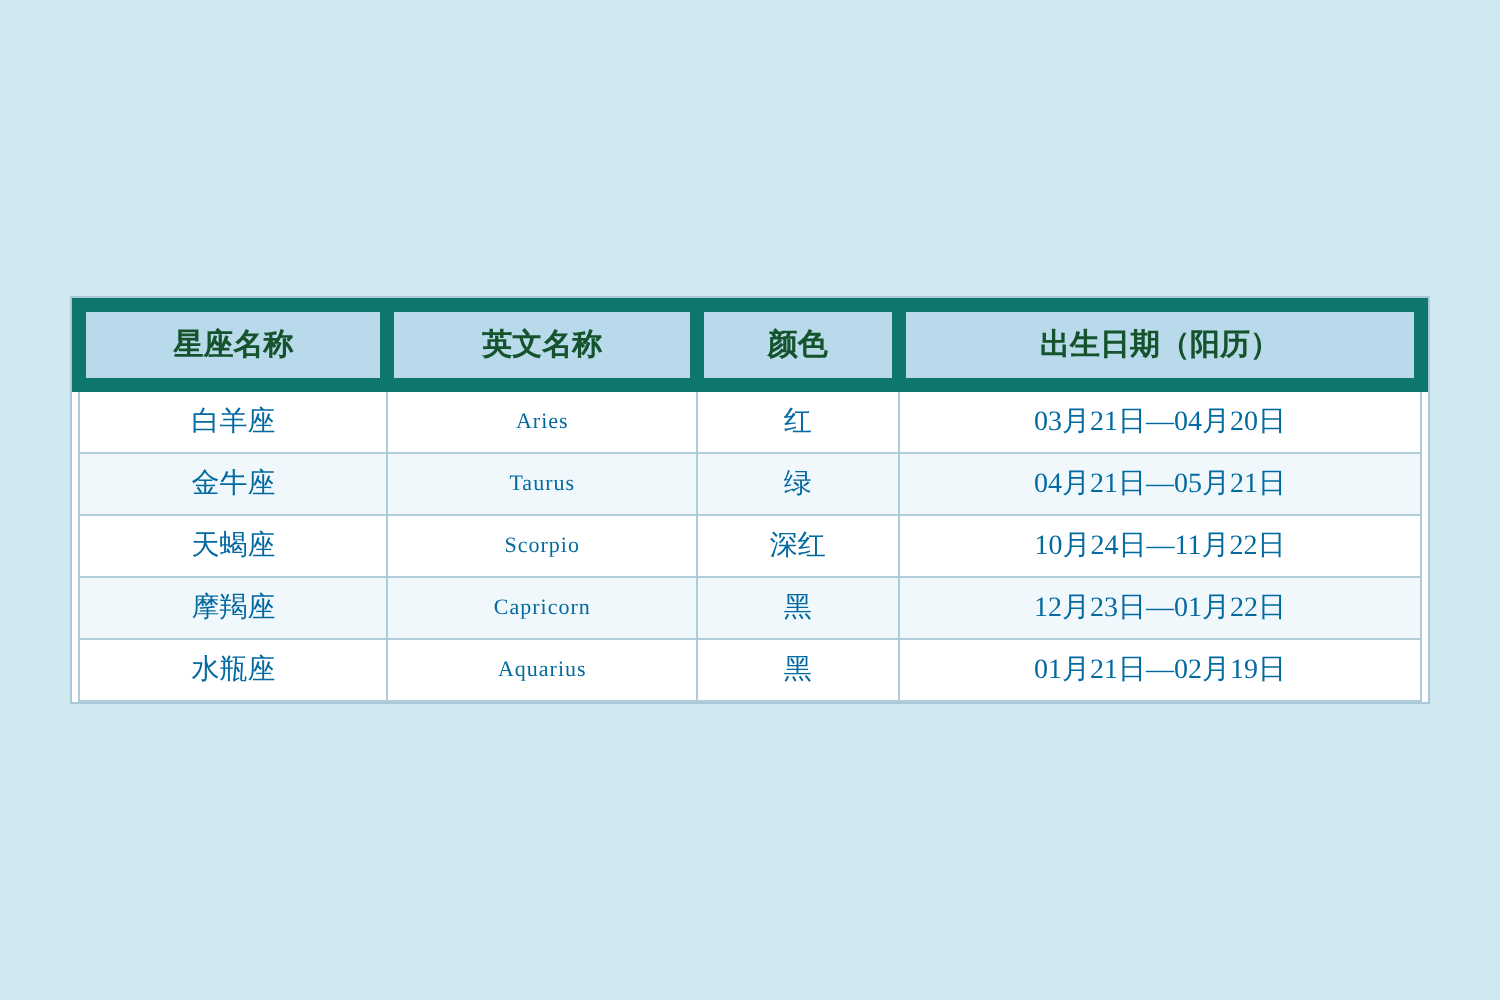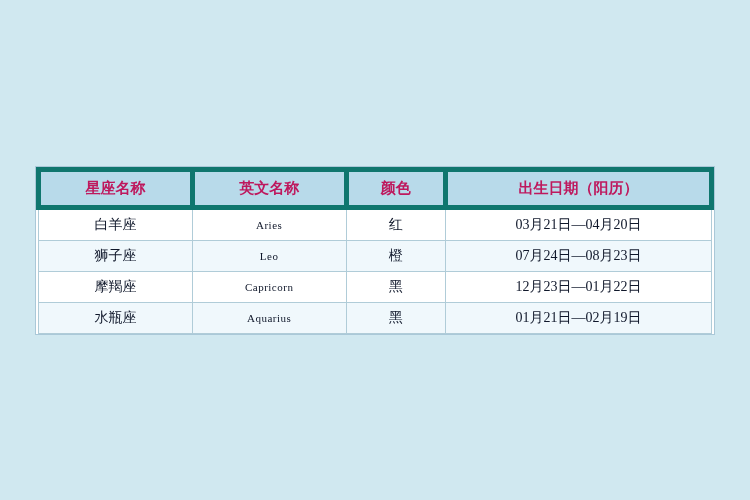--- a/index.html
+++ b/index.html
@@ -18,39 +18,39 @@
       width: 680px;
     }
     table {
       width: 100%;
       border-collapse: collapse;
     }
     thead tr {
       background-color: #b8daea;
     }
     thead th {
-      border: 5px solid #0f766e;
+      border: 7px solid #0f766e;
       padding: 7px 10px;
       text-align: center;
       font-size: 15px;
       font-weight: bold;
-      color: #be185d;
+      color: #14532d;
     }
     tbody tr {
       background-color: #ffffff;
     }
     tbody tr:nth-child(even) {
       background-color: #f0f8fc;
     }
     tbody td {
       border: 1px solid #b0ccd8;
       padding: 6px 10px;
       text-align: center;
       font-size: 14px;
-      color: #0f172a;
+      color: #0369a1;
     }
     td.cn-name {
       font-size: 14px;
     }
     td.en-name {
       font-size: 11px;
       letter-spacing: 0.5px;
     }
     td.color-col {
       font-size: 14px;
@@ -74,24 +74,30 @@
         </tr>
     </thead>
     <tbody id="table-body">
     <tr>
           <td class="cn-name">白羊座</td>
           <td class="en-name">Aries</td>
           <td class="color-col">红</td>
           <td class="date-col">03月21日—04月20日</td>
         </tr>
         <tr>
-          <td class="cn-name">狮子座</td>
-          <td class="en-name">Leo</td>
-          <td class="color-col">橙</td>
-          <td class="date-col">07月24日—08月23日</td>
+          <td class="cn-name">金牛座</td>
+          <td class="en-name">Taurus</td>
+          <td class="color-col">绿</td>
+          <td class="date-col">04月21日—05月21日</td>
+        </tr>
+        <tr>
+          <td class="cn-name">天蝎座</td>
+          <td class="en-name">Scorpio</td>
+          <td class="color-col">深红</td>
+          <td class="date-col">10月24日—11月22日</td>
         </tr>
         <tr>
           <td class="cn-name">摩羯座</td>
           <td class="en-name">Capricorn</td>
           <td class="color-col">黑</td>
           <td class="date-col">12月23日—01月22日</td>
         </tr>
         <tr>
           <td class="cn-name">水瓶座</td>
           <td class="en-name">Aquarius</td>

